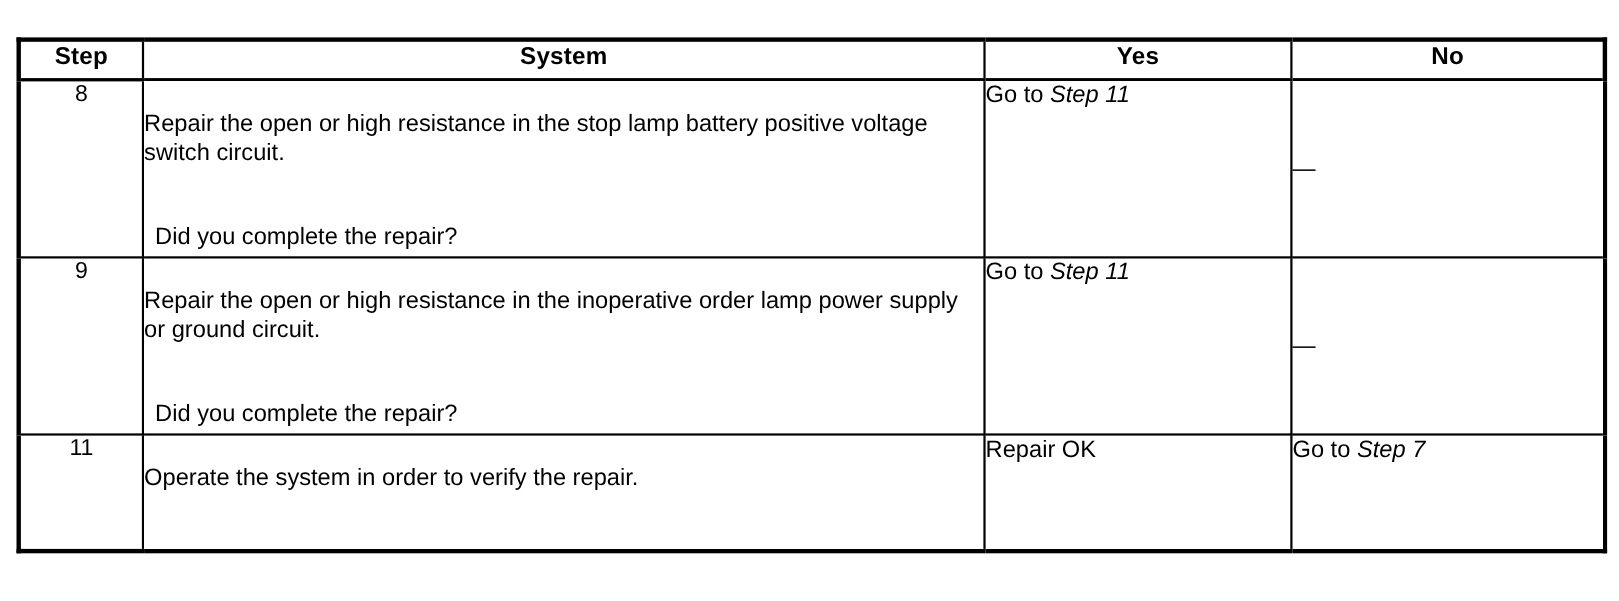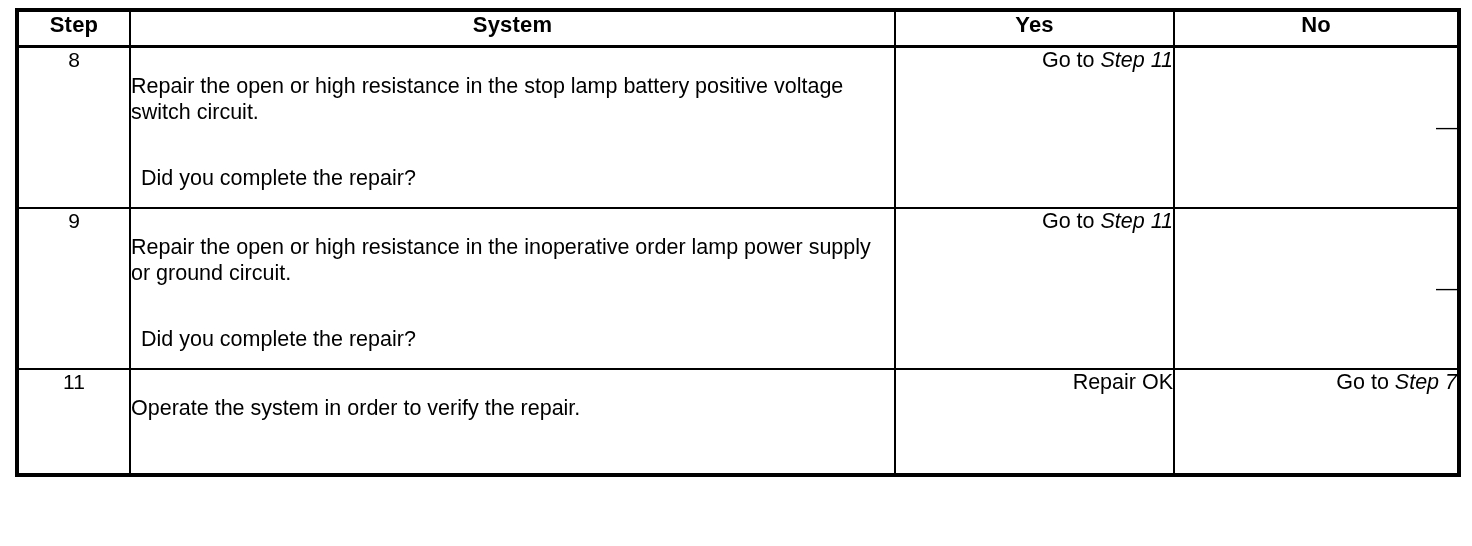--- a/index.html
+++ b/index.html
@@ -13,20 +13,21 @@
     font-family: "Liberation Sans", sans-serif;
     color: #000000;
     overflow: hidden;
   }
 
   #page {
     position: relative;
     width: 1472px;
     height: 428px;
     background: #ffffff;
+    margin-top: 26px;
   }
 
   
   table.diag {
     position: absolute;
     left: 15px;
     top: 8px;
     width: 1442px;
     border-collapse: collapse;
     table-layout: fixed;
@@ -90,39 +91,39 @@
     padding: 6px 8px 4px 10px;
     font-size: 21.5px;
     line-height: 1.20;
     text-align: left;
     vertical-align: top;
     white-space: pre-line;
   }
 
   td.yes-cell, td.no-cell {
     position: relative;
-    text-align: right;
+    text-align: left;
     vertical-align: bottom;
     font-size: 21.5px;
     padding-bottom: 6px;
   }
 
   td.no-cell.dash-cell {
     vertical-align: middle;
     padding-bottom: 0;
   }
 
   .action-lead {
     display: block;
   }
   .action-question {
     display: block;
     position: absolute;
     left: 10px;
-    bottom: 15px;
+    bottom: 4px;
   }
 
   
   tr.r-tall   td { height: 159px; }
   tr.r-mid    td { height: 99px; }
   tr.r-short  td { height: 75px; }
 
   .emdash {
     display: inline-block;
     font-size: 21px;

